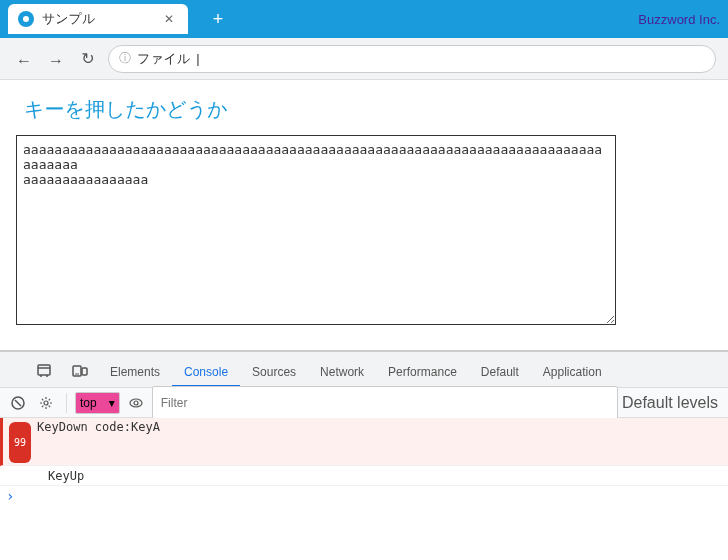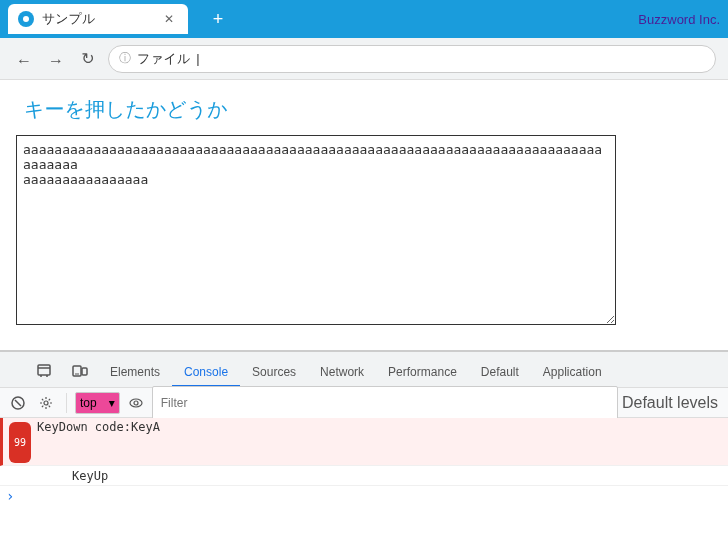--- a/index.html
+++ b/index.html
@@ -226,21 +226,21 @@
       margin-top: 2px;
       min-width: 18px;
       text-align: center;
     }
     .console-text {
       color: #333;
     }
     .console-row-plain {
       display: flex;
       align-items: center;
-      padding: 2px 6px 2px 72px;
+      padding: 2px 6px 2px 48px;
       border-bottom: 1px solid #f0f0f0;
       font-size: 12px;
       font-family: monospace;
       min-height: 20px;
       color: #333;
     }
     .console-prompt {
       display: flex;
       align-items: center;
       padding: 2px 6px;

